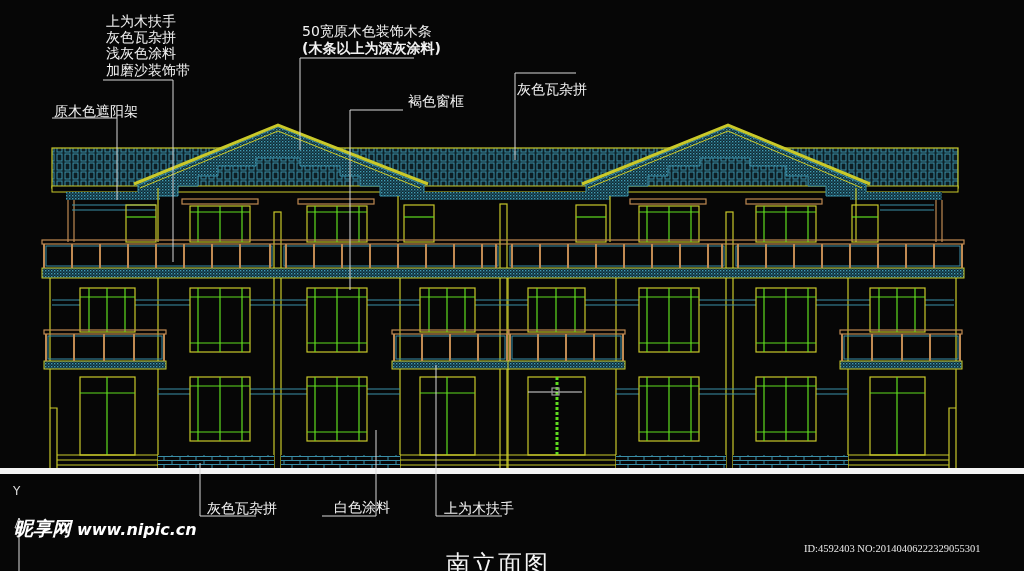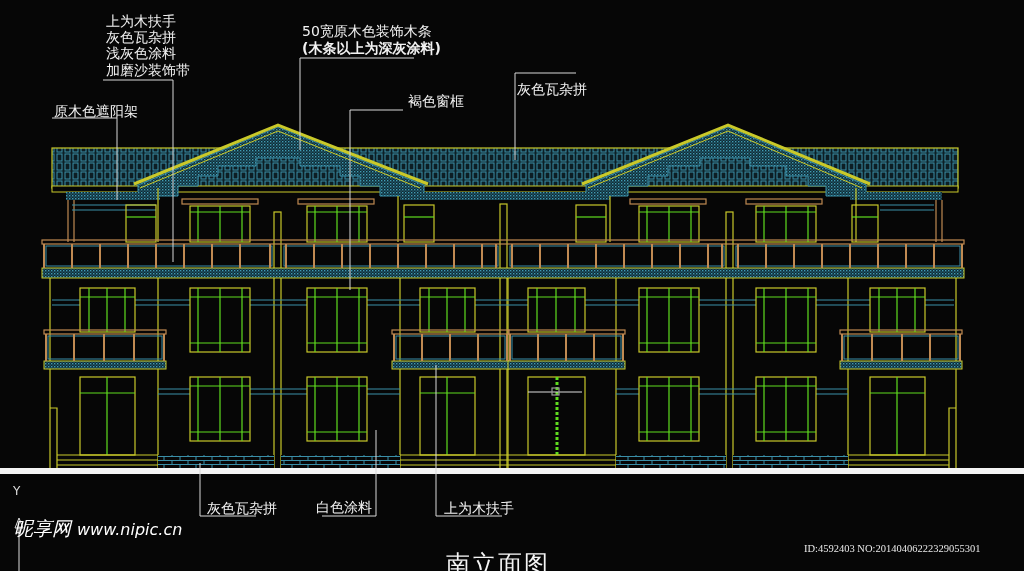--- a/index.html
+++ b/index.html
@@ -1,20 +1,20 @@
 <!DOCTYPE html>
 <html><head>
 <meta charset="utf-8">
 <style>
   html,body{margin:0;padding:0;background:#060606;}
   body{width:1024px;height:571px;overflow:hidden;position:relative;font-family:"DejaVu Sans",sans-serif;}
   #cad{position:absolute;left:0;top:0;width:1024px;height:571px;}
   .lbl{position:absolute;color:#f2f2f2;font-size:14px;line-height:14px;white-space:nowrap;font-family:"DejaVu Sans",sans-serif;}
   .title{position:absolute;left:446px;top:548px;color:#f5f5f5;font-size:24px;font-family:"DejaVu Serif",serif;letter-spacing:2px;white-space:nowrap;}
-  .wm{position:absolute;left:14px;top:516px;color:#ffffff;font-weight:normal;font-style:italic;font-size:16px;white-space:nowrap;font-family:"DejaVu Sans",sans-serif;}
+  .wm{position:absolute;left:14px;top:516px;color:#ffffff;font-weight:bold;font-style:italic;font-size:16px;white-space:nowrap;font-family:"DejaVu Sans",sans-serif;}
   .wm .brand{font-size:19px;margin-right:6px;}
   .idtxt{position:absolute;left:804px;top:543px;color:#e8e8e8;font-size:10.5px;white-space:nowrap;font-family:Liberation Serif, serif;}
   .axis-y{position:absolute;left:13px;top:484px;color:#dcdcdc;font-size:12px;font-family:"DejaVu Sans",sans-serif;}
 </style>
 </head>
 <body>
 
 <svg id="cad" viewBox="0 0 1024 571" xmlns="http://www.w3.org/2000/svg">
   <defs>
     <pattern id="tile" width="8" height="9" patternUnits="userSpaceOnUse">
@@ -239,21 +239,21 @@
 <div class="lbl" style="left:106px;top:14px;">上为木扶手</div>
 <div class="lbl" style="left:106px;top:30px;">灰色瓦杂拼</div>
 <div class="lbl" style="left:106px;top:46px;">浅灰色涂料</div>
 <div class="lbl" style="left:106px;top:63px;">加磨沙装饰带</div>
 <div class="lbl" style="left:54px;top:104px;">原木色遮阳架</div>
 <div class="lbl" style="left:302px;top:24px;">50宽原木色装饰木条</div>
 <div class="lbl" style="left:302px;top:41px;font-weight:bold;">(木条以上为深灰涂料)</div>
 <div class="lbl" style="left:364px;top:94px;margin-left:44px;">褐色窗框</div>
 <div class="lbl" style="left:517px;top:56px;margin-top:26px;">灰色瓦杂拼</div>
 <div class="lbl" style="left:207px;top:501px;">灰色瓦杂拼</div>
-<div class="lbl" style="left:316px;top:500px;">白色涂料</div>
+<div class="lbl" style="left:334px;top:500px;">白色涂料</div>
 <div class="lbl" style="left:444px;top:501px;">上为木扶手</div>
 
 <div class="axis-y">Y</div>
 <div class="title">南立面图</div>
 
 <div class="wm">
   <span class="brand">昵享网</span><span>www.nipic.cn</span>
 </div>
 <div class="idtxt">ID:4592403 NO:20140406222329055301</div>
 

